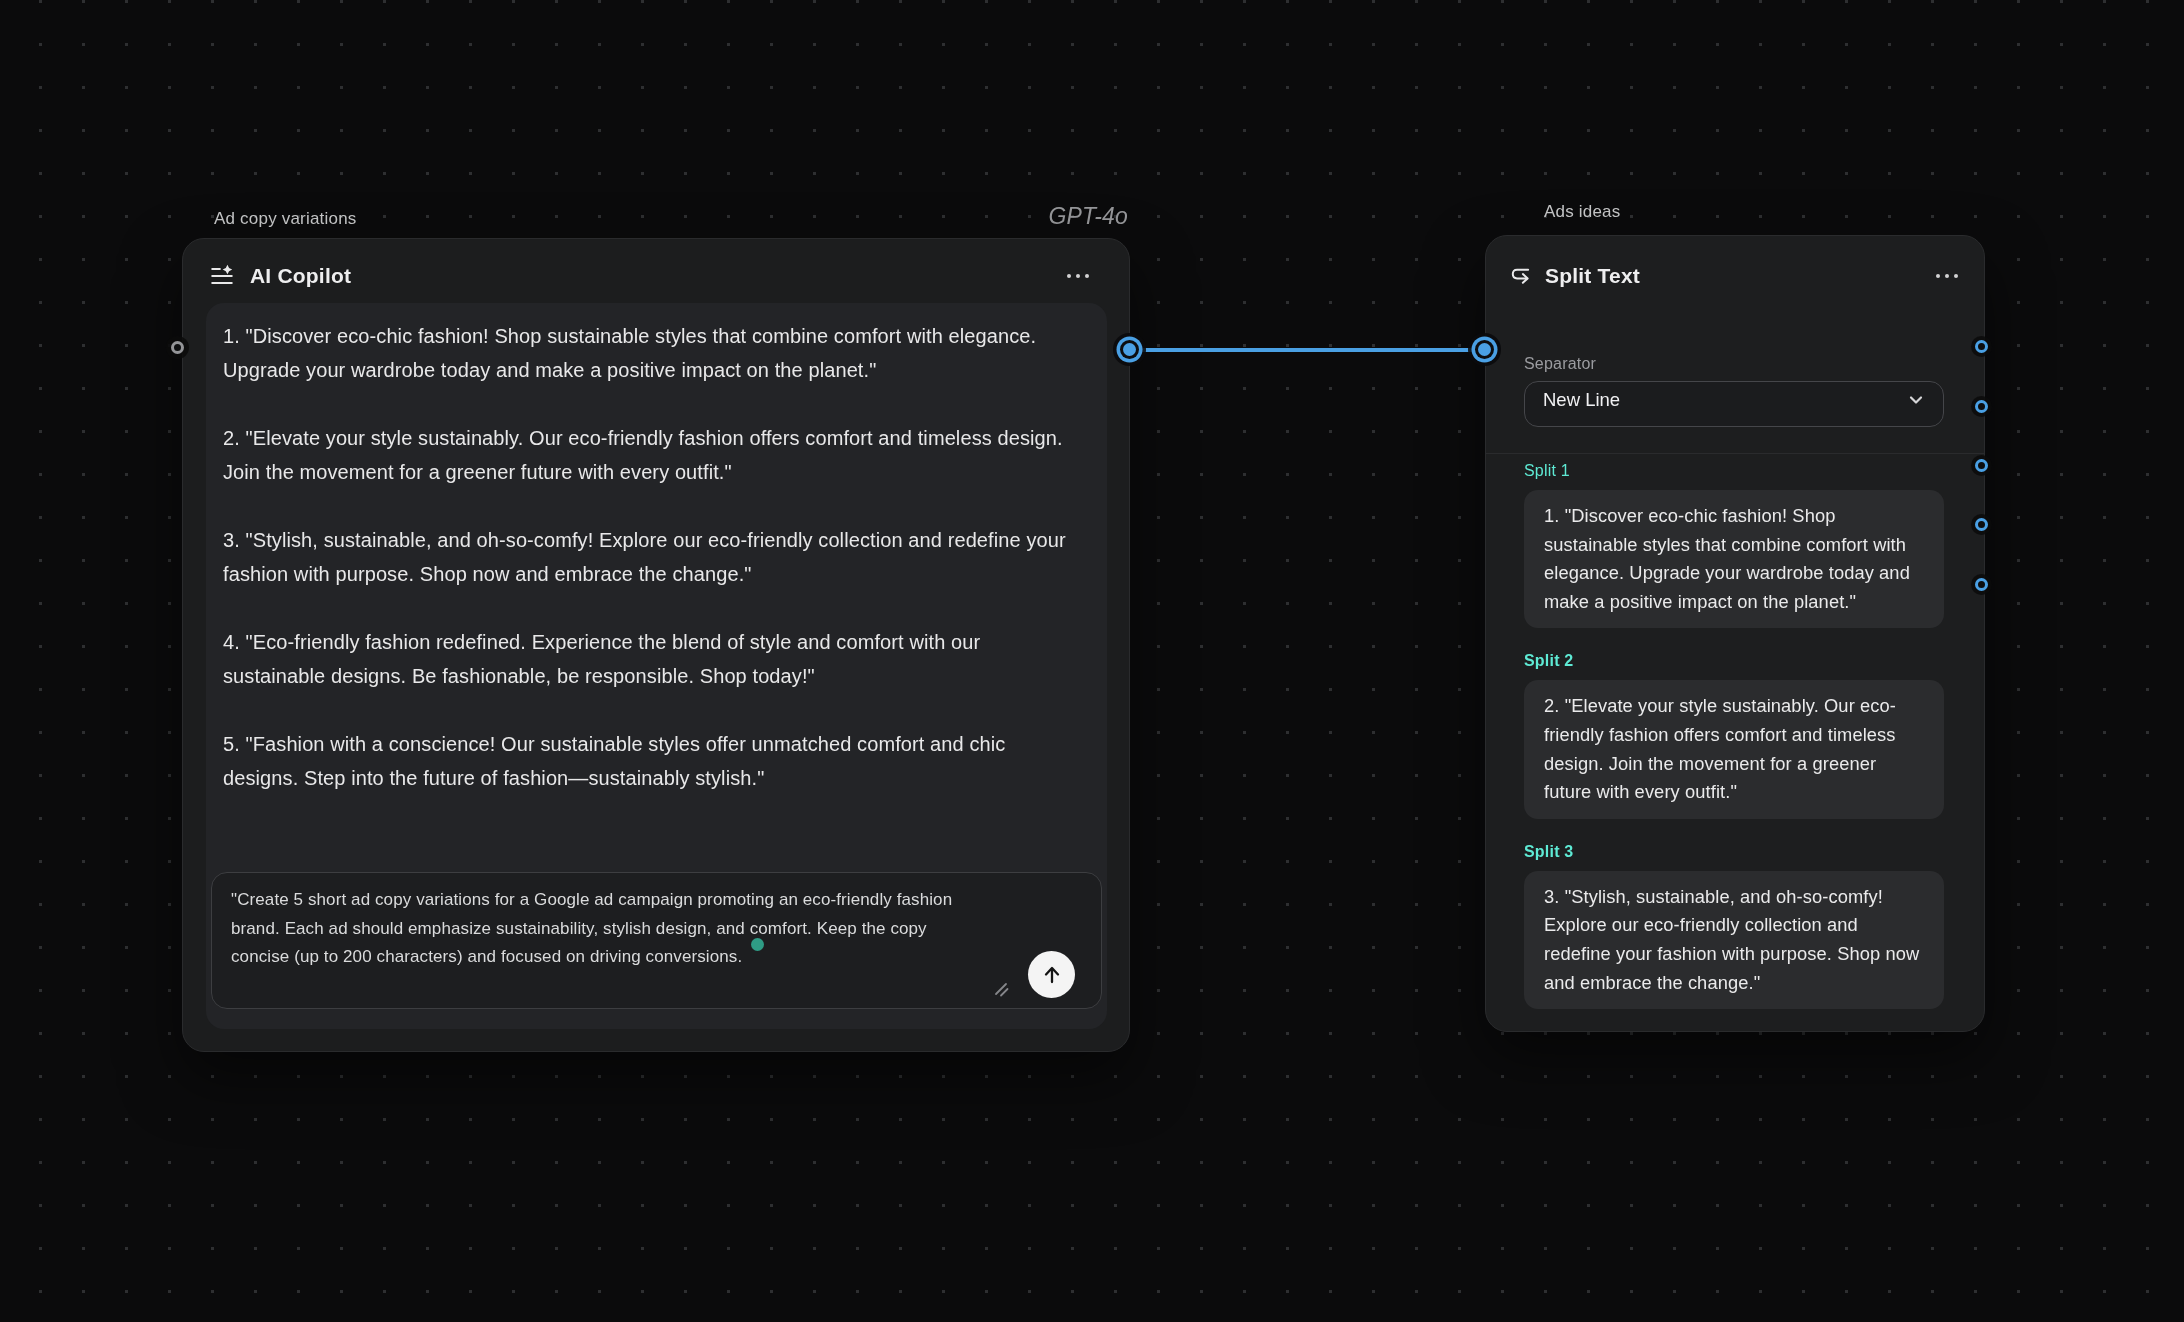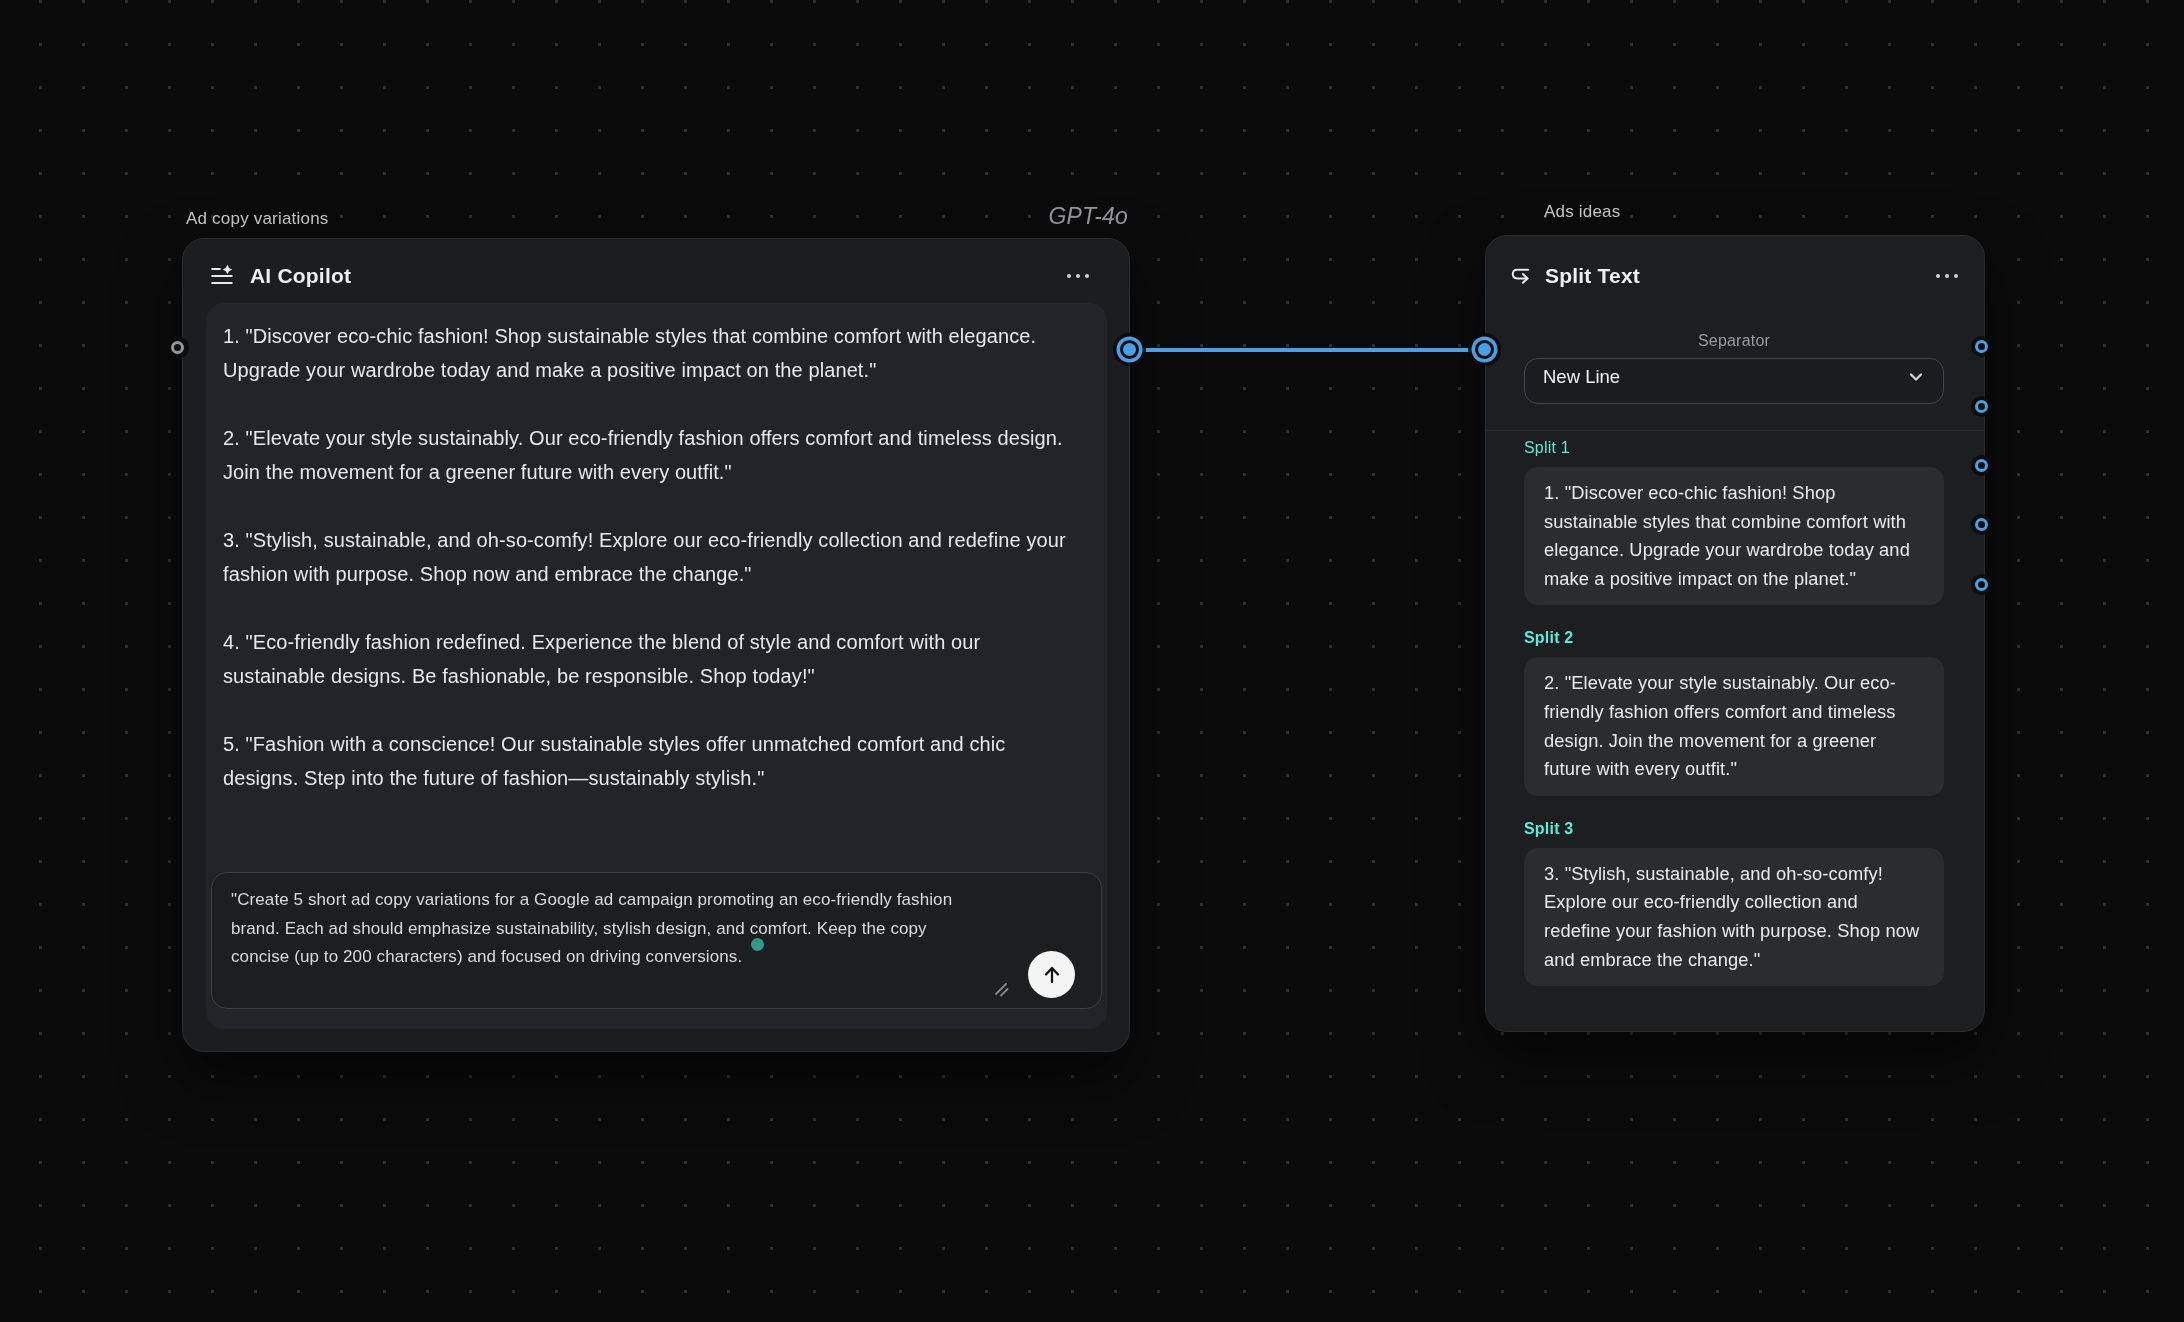--- a/index.html
+++ b/index.html
@@ -6,21 +6,21 @@
   *{box-sizing:border-box;}
   #canvas{
     position:relative;width:2184px;height:1322px;overflow:hidden;
     background-color:#0b0b0c;
     background-image:radial-gradient(circle, #2e2f31 1.5px, transparent 1.8px);
     background-size:43px 43px;background-position:19px 23px;
     font-family:"Liberation Sans",sans-serif;
   }
   
   .ext-row{position:absolute;left:186px;top:203px;width:942px;display:flex;justify-content:space-between;align-items:baseline;}
-  .ext-label{font-size:17px;color:#c7c8c9;letter-spacing:.2px;}
+  .ext-label{font-size:17px;color:#c7c8c9;letter-spacing:.2px;margin-left:28px;}
   .model-badge{font-size:23px;color:#96979a;letter-spacing:.2px;font-style:italic;}
   .ext-label-right{position:absolute;left:1544px;top:202px;font-size:17px;color:#c7c8c9;letter-spacing:.2px;}
 
   
   .node{position:absolute;background:#1c1d1e;border:1px solid #2a2b2d;border-radius:22px;
         box-shadow:0 26px 60px rgba(0,0,0,.5);z-index:4;}
   #ai-node{left:182px;top:238px;width:948px;height:814px;display:flex;flex-direction:column;}
   #split-node{left:1485px;top:235px;width:500px;height:797px;overflow:hidden;background:#1d1e1f;}
 
   .node-header{display:flex;align-items:center;gap:15px;padding:24px 38px 14px 26px;}
@@ -37,21 +37,21 @@
   .prompt-box{position:relative;margin:4px 5px 20px 5px;height:137px;border:1px solid #3d3e41;
               border-radius:16px;background:#1d1e20;padding:13px 122px 13px 19px;
               font-size:17px;line-height:28.5px;color:#dadbdc;letter-spacing:.1px;}
   .send-btn{position:absolute;right:26px;bottom:10px;width:47px;height:47px;border-radius:50%;
             background:#f4f4f4;display:flex;align-items:center;justify-content:center;cursor:pointer;border:none;}
   .resize-handle{position:absolute;right:92px;bottom:11px;width:16px;height:16px;cursor:nwse-resize;}
   .cursor-dot{position:absolute;left:568px;top:699px;width:13px;height:13px;border-radius:50%;background:#2f9c85;z-index:7;}
 
   
   .split-body{padding:0 40px 0 38px;}
-  .field-label{margin-top:44px;font-size:16px;color:#9b9ca0;letter-spacing:.2px;text-align:center;}
+  .field-label{margin-top:67px;font-size:16px;color:#9b9ca0;letter-spacing:.2px;}
   .dropdown{margin-top:8px;height:46px;border:1px solid #45464a;border-radius:14px;background:#1b1c1e;
             display:flex;align-items:center;padding:0 16px 8px 18px;font-size:18.5px;color:#f1f1f3;cursor:pointer;}
   .dropdown .chev{margin-left:auto;display:flex;}
   .divider{height:1px;background:#2a2b2d;margin:26px -40px 0 -38px;}
   .split-label{margin-top:8px;font-size:16px;color:#5eead4;letter-spacing:.2px;}
   .split-label + .split-box{margin-top:10px;}
   .split-box{background:#2b2c2e;border-radius:14px;padding:12px 18px 12px 20px;
              font-size:18.3px;line-height:28.6px;color:#eaeaeb;letter-spacing:.1px;}
   .split-label.later{margin-top:24px;font-weight:bold;}
 

